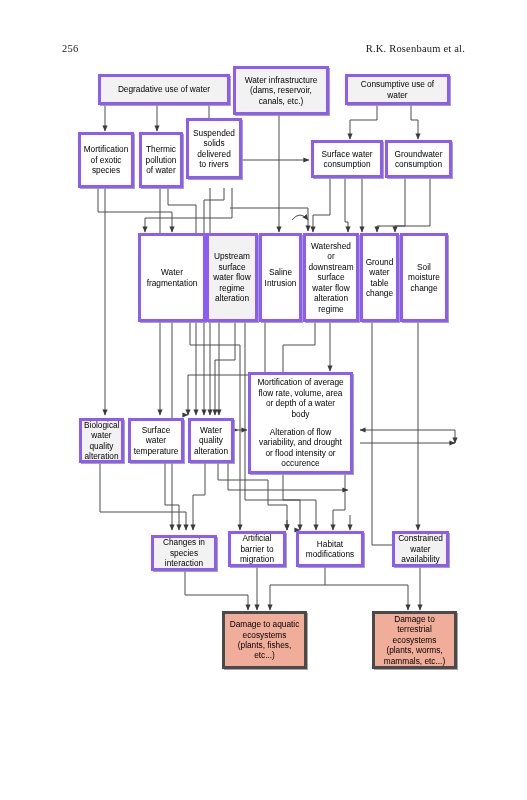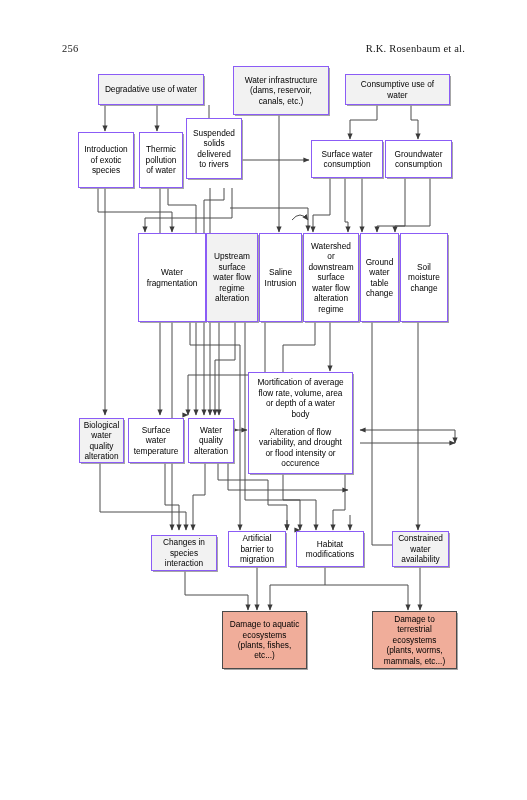--- a/index.html
+++ b/index.html
@@ -22,21 +22,21 @@
   .runhead.left{left:62px;}
   .runhead.right{right:62px;}
 
   
   #wires{position:absolute;left:0;top:0;width:527px;height:800px;}
 
   
   .node{
     position:absolute;
     box-sizing:border-box;
-    border:1px solid #8b5cf6;
+    border:3px solid #8b5cf6;
     background:#ffffff;
     display:flex;
     align-items:center;
     justify-content:center;
     text-align:center;
     font-size:8.3px;
     line-height:10.4px;
     color:#000;
     padding:1px 2px;
     z-index:3;
@@ -163,42 +163,42 @@
 
       <path d="M257,567 L257,610"></path>
 
       <path d="M325,567 L325,585 L270,585 L270,610"></path>
       <path d="M325,585 L408,585 L408,610" marker-end="url(#ah)"></path>
 
       <path d="M420,567 L420,610"></path>
     </g>
   </svg>
 
-  <div class="node shaded" style="left:98px;  top:74px;  width:106px; height:31px;justify-content:center;">
+  <div class="node shaded" style="left:98px;  top:74px;  width:132px; height:31px;justify-content:center;">
     <span class="inner">Degradative use of water</span>
   </div>
 
   <div class="node shaded" style="left:233px; top:66px;  width:96px;  height:49px;">
     <span class="inner">
       <span class="blk">Water infrastructure</span>
       <span class="blk">(dams, reservoir,</span>
       <span class="blk">canals, etc.)</span>
     </span>
   </div>
 
   <div class="node shaded" style="left:345px; top:74px;  width:105px; height:31px;">
     <span class="inner">
       <span class="blk">Consumptive use of</span>
       <span class="blk">water</span>
     </span>
   </div>
 
   <div class="node" style="left:78px;  top:132px; width:56px; height:56px;">
     <span class="inner">
-      <span class="blk">Introduction</span>
+      <span class="blk">Mortification</span>
       <span class="blk">of exotic</span>
       <span class="blk">species</span>
     </span>
   </div>
 
   <div class="node" style="left:139px; top:132px; width:44px; height:56px;justify-content:center;">
     <span class="inner">
       <span class="blk">Thermic</span>
       <span class="blk">pollution</span>
       <span class="blk">of water</span>

